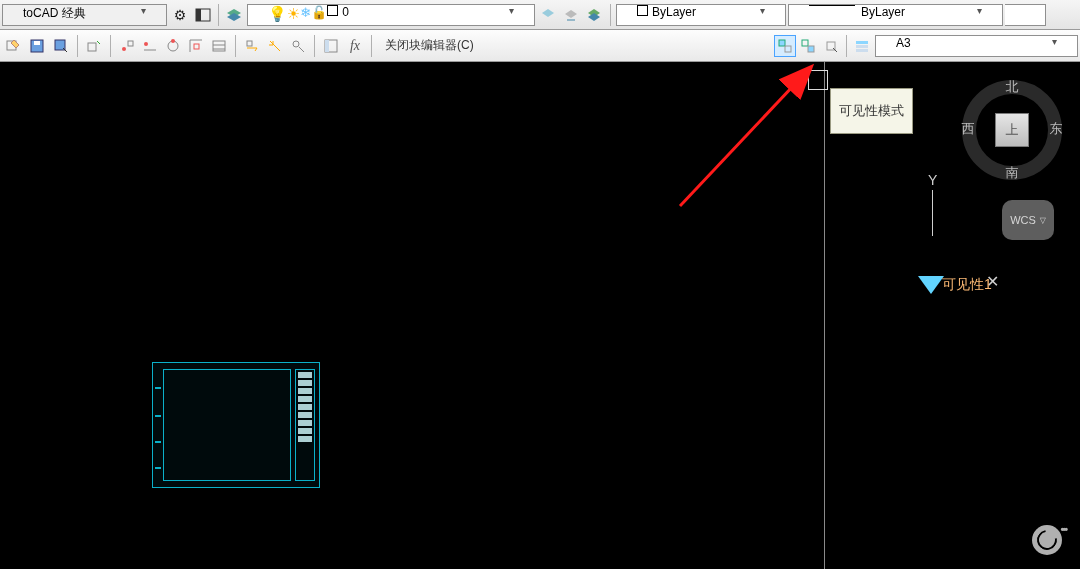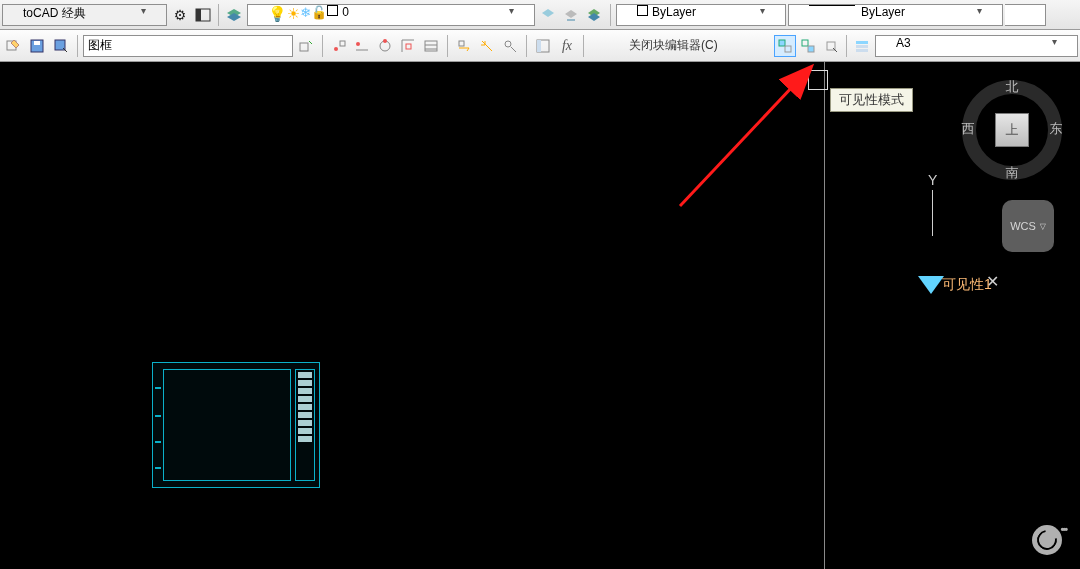--- a/index.html
+++ b/index.html
@@ -65,21 +65,21 @@
     width:1080px; height: calc(569px - 62px);
     background:#000;
   }
   .vline { position:absolute; top:0; bottom:0; left:824px; width:1px; background:#8a8a8a;}
   
   .mini-rect { position:absolute; left:808px; top:8px; width:20px; height:20px; border:1px solid #dcdcdc;}
   
   .tooltip {
     position:absolute; left:830px; top:26px;
     background:#f5f5e8; border:1px solid #9a9a82;
-    padding:2px 8px; font-size:13px; color:#333;
+    padding:13px 8px; font-size:13px; color:#333;
     box-shadow:1px 1px 2px rgba(0,0,0,.3);
   }
   
   .arrow { position:absolute; left:670px; top:-6px; pointer-events:none;}
   
   .compass {
     position:absolute; right:18px; top:18px;
     width:100px; height:100px;
   }
   .compass .ring {
@@ -97,21 +97,21 @@
   .compass .cube {
     position:absolute; left:33px; top:33px; width:34px; height:34px;
     background:linear-gradient(#e6e6e6,#bcbcbc);
     border:1px solid #7a7a7a;
     display:flex;align-items:center;justify-content:center;
     color:#555;font-size:13px;
   }
   .wcs-badge {
     position:absolute; right:26px; top:138px;
     background:#5e5e5e; color:#d6d6d6; font-size:11px;
-    padding:20px 8px; border-radius:10px; display:flex; align-items:center; gap:4px;
+    padding:14px 8px; border-radius:10px; display:flex; align-items:center; gap:4px;
   }
   .wcs-badge .tri { font-size:8px; color:#cfcfcf;}
   
   .ucs { position:absolute; left:928px; top:110px; width:80px; height:150px;}
   .ucs .ylbl { position:absolute; left:0; top:0; color:#cfcfcf; font-size:14px;}
   .ucs .stem { position:absolute; left:4px; top:18px; width:1px; height:46px; background:#cfcfcf;}
   .ucs .xmark { position:absolute; left:58px; top:100px; color:#cfcfcf; font-size:16px;}
   .ucs .downtri {
     position:absolute; left:-10px; top:104px;
     width:0;height:0;border-left:13px solid transparent;border-right:13px solid transparent;
@@ -248,23 +248,20 @@
       </svg>
     </span>
   <span class="icon-btn">
       <svg class="ic" viewBox="0 0 16 16">
         <rect x="2" y="2" width="10" height="10" fill="#6aa0e0" stroke="#336"></rect>
         <path d="M10 10l4 4" stroke="#333"></path>
       </svg>
     </span>
   <span class="sep"></span>
 
-  <div class="input-name">
-    <span>图框</span>
-  </div>
 
   <span class="icon-btn">
       <svg class="ic" viewBox="0 0 16 16">
         <rect x="2" y="5" width="8" height="8" fill="none" stroke="#888"></rect>
         <path d="M11 3l3 3" stroke="#3a3"></path>
       </svg>
     </span>
   <span class="sep"></span>
 
   <div class="grp">
@@ -326,21 +323,21 @@
       <svg class="ic" viewBox="0 0 16 16">
         <rect x="2" y="2" width="12" height="12" fill="none" stroke="#888"></rect>
         <rect x="2" y="2" width="4" height="12" fill="#cde"></rect>
       </svg>
     </span>
   <span class="icon-btn">
       <span class="fx">fx</span>
     </span>
   <span class="sep"></span>
 
-  <span style="padding:0 8px;color:#333;cursor:pointer;margin-left:32px;">关闭块编辑器(C)</span>
+  <span style="padding:0 8px;color:#333;cursor:pointer;">关闭块编辑器(C)</span>
 
   <div style="flex:1"></div>
 
   <div class="grp">
     <span class="icon-btn hot">
         <svg class="ic" viewBox="0 0 16 16">
           <rect x="2" y="2" width="6" height="6" fill="#8cd6ff" stroke="#2a7"></rect>
           <rect x="8" y="8" width="6" height="6" fill="none" stroke="#999"></rect>
         </svg>
       </span>

